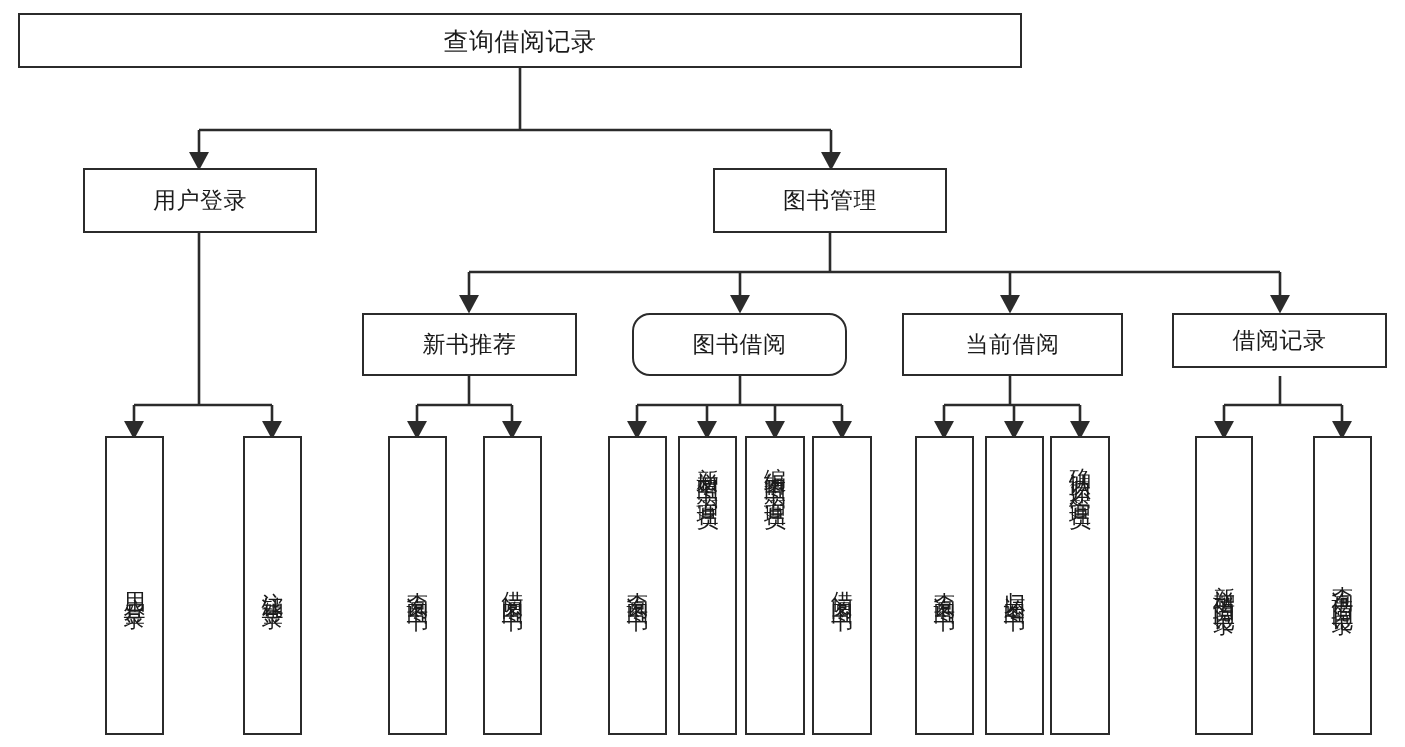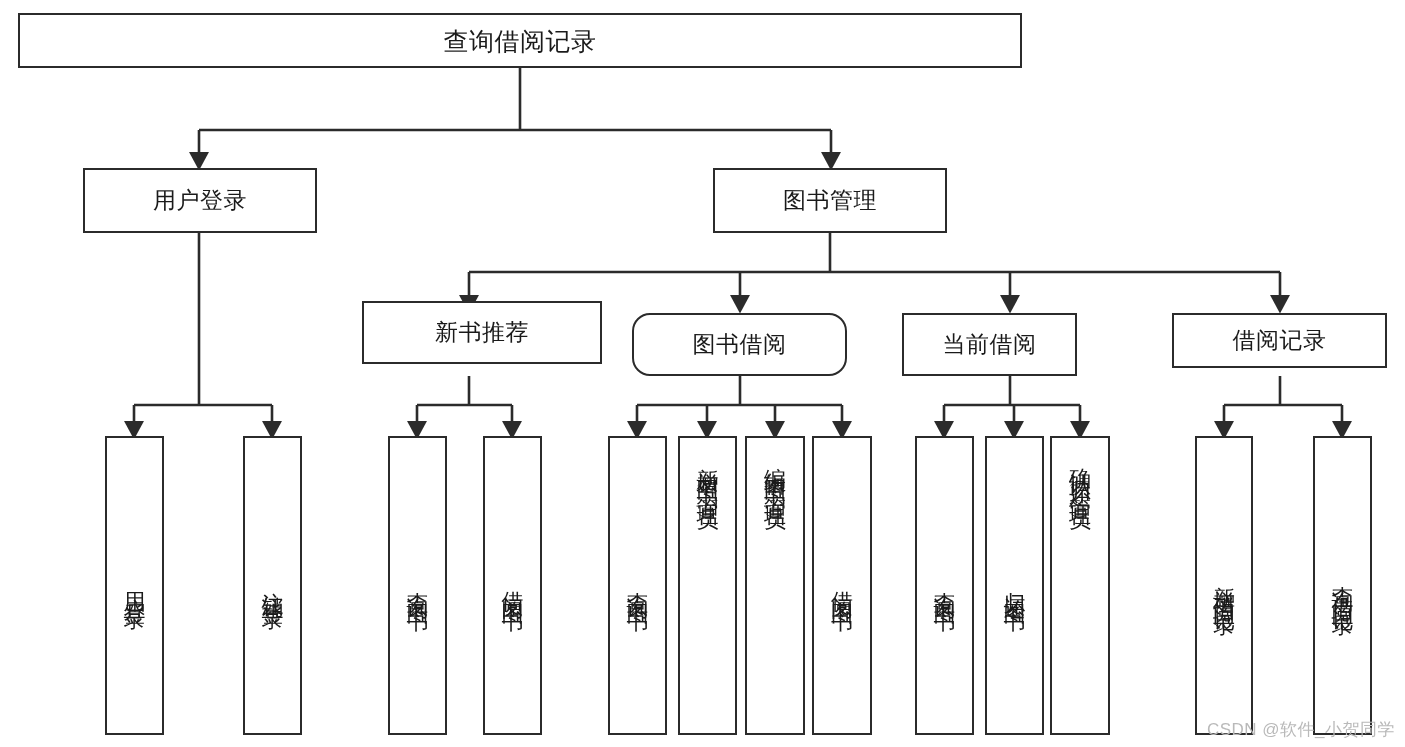--- a/index.html
+++ b/index.html
@@ -138,29 +138,29 @@
   </div>
 
   <div class="node horiz" style="left:83px; top:168px; width:234px; height:65px;">
     <span class="node-label">用户登录</span>
   </div>
 
   <div class="node horiz" style="left:713px; top:168px; width:234px; height:65px;">
     <span class="node-label">图书管理</span>
   </div>
 
-  <div class="node horiz" style="left:362px; top:301px; width:240px; height:63px;">
+  <div class="node horiz" style="left:362px; top:313px; width:215px; height:63px;">
     <span class="node-label">新书推荐</span>
   </div>
 
   <div class="node horiz" style="left:632px; top:313px; width:215px; height:63px;border-radius:18px;">
     <span class="node-label">图书借阅</span>
   </div>
 
-  <div class="node horiz" style="left:902px; top:313px; width:175px; height:63px;">
+  <div class="node horiz" style="left:902px; top:313px; width:221px; height:63px;">
     <span class="node-label">当前借阅</span>
   </div>
 
   <div class="node horiz" style="left:1172px; top:313px; width:215px; height:55px;">
     <span class="node-label">借阅记录</span>
   </div>
 
   <div class="node vert center-label" style="left:105px; top:436px; width:59px; height:299px;">
     <span class="node-label">用户登录</span>
   </div>
@@ -206,15 +206,14 @@
   </div>
 
   <div class="node vert center-label" style="left:1195px; top:436px; width:58px; height:299px;">
     <span class="node-label">新增借阅记录</span>
   </div>
 
   <div class="node vert center-label" style="left:1313px; top:436px; width:59px; height:299px;">
     <span class="node-label">查询借阅记录</span>
   </div>
 
-  <div id="watermark">CSDN @软件_小贺同学</div>
 
 </div>
 
 </body></html>

